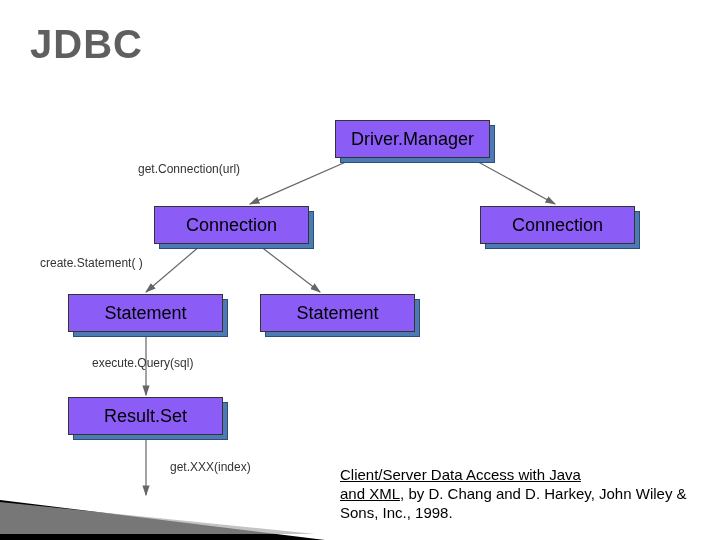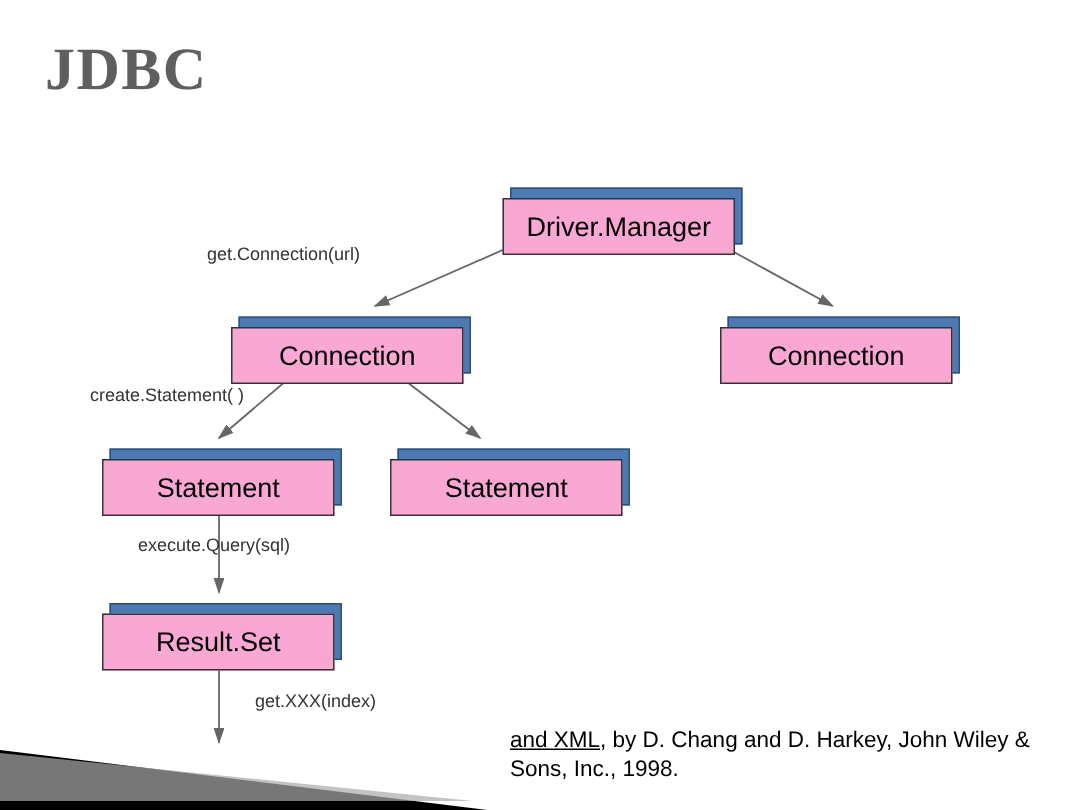--- a/index.html
+++ b/index.html
@@ -8,43 +8,43 @@
     height: 540px;
     background: #ffffff;
     font-family: Arial, Helvetica, sans-serif;
     position: relative;
     overflow: hidden;
   }
   .title {
     position: absolute;
     top: 22px;
     left: 30px;
-    font-family: Liberation Serif, serif;
+    font-family: Liberation Sans, sans-serif;
     font-size: 40px;
     font-weight: 600;
     color: #5f5f5f;
     letter-spacing: 1px;
   }
   .node {
     position: absolute;
     width: 155px;
     height: 38px;
   }
   .node .shadow {
     position: absolute;
     top: 5px; left: 5px;
     width: 100%; height: 100%;
     background: #4d7ab3;
     border: 1px solid #2a4f7a;
   }
   .node .face {
     position: absolute;
-    top: 12px; left: 0;
+    top: 0; left: 0;
     width: 100%; height: 100%;
-    background: #f9a8d4;
+    background: #8b5cf6;
     border: 1px solid #333;
     display: flex;
     align-items: center;
     justify-content: center;
     font-size: 18px;
     color: #000;
   }
   .label {
     position: absolute;
     font-size: 12px;
@@ -138,22 +138,22 @@
   <div class="shadow"></div>
   <div class="face">Statement</div>
 </div>
 
 <div class="node" style="left:68px; top:397px;border-radius:10px;">
   <div class="shadow"></div>
   <div class="face">Result.Set</div>
 </div>
 
 <div class="label" style="left:138px; top:162px;">get.Connection(url)</div>
-<div class="label" style="left:60px; top:256px;">create.Statement( )</div>
+<div class="label" style="left:40px; top:256px;">create.Statement( )</div>
 <div class="label" style="left:92px; top:356px;">execute.Query(sql)</div>
 <div class="label" style="left:170px; top:460px;text-align:right;">get.XXX(index)</div>
 
 <div class="citation">
-  <br>
+  <span class="ul">Client/Server Data Access with Java</span><br>
   <span class="ul"> and XML</span><span>, by D. Chang and D. Harkey, John Wiley &amp; Sons, Inc., 1998.</span>
 </div>
 
 <div class="wedge"></div>
 
 </body></html>

